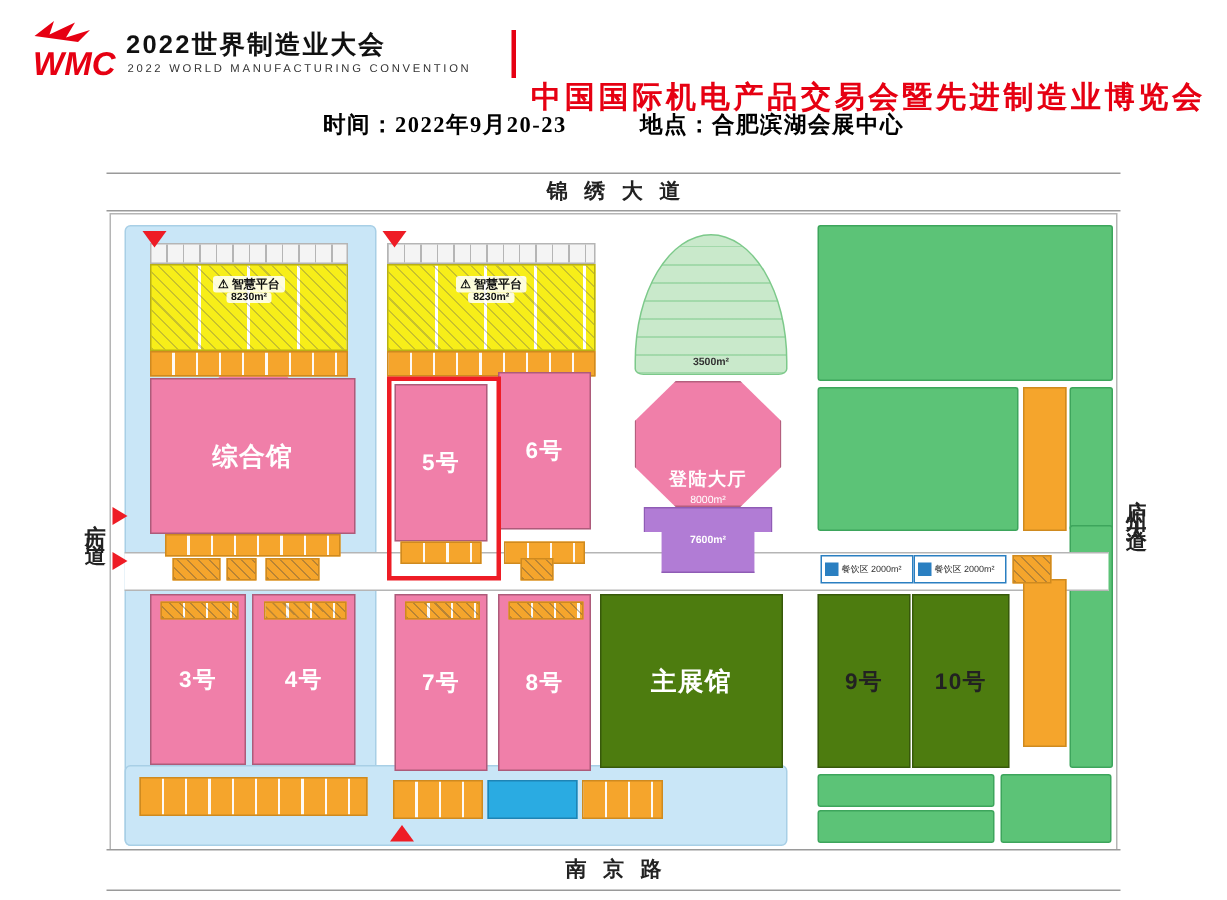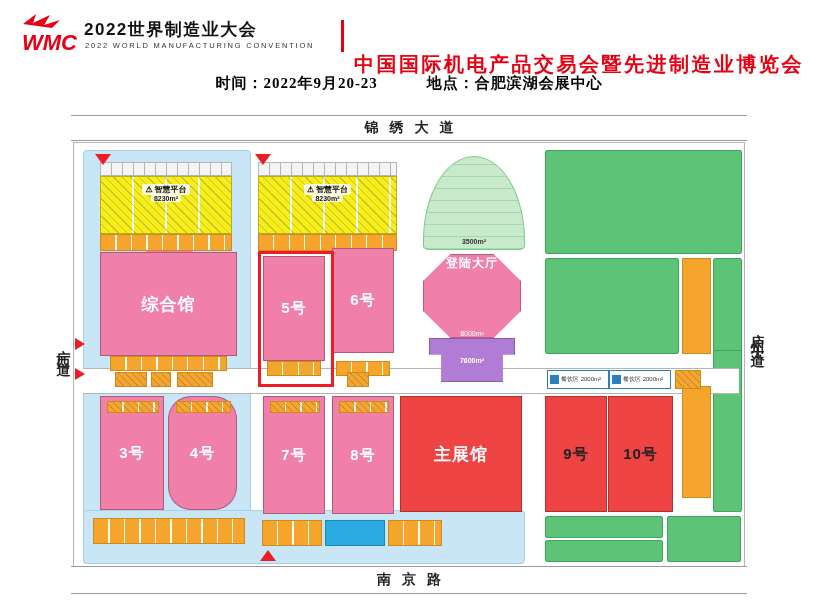--- a/index.html
+++ b/index.html
@@ -40,35 +40,35 @@
                              repeating-linear-gradient(90deg,transparent 0 31px,#fff 31px 33px);}
   .pf-label{position:absolute;left:0;right:0;top:7px;display:flex;flex-direction:column;align-items:center;z-index:3;}
   .pf-label .pf-line1{display:flex;align-items:center;gap:2px;background:rgba(255,255,255,.85);
             padding:0 3px;border-radius:2px;font-size:8px;font-weight:bold;color:#111;}
   .pf-label .pf-area{font-size:7px;font-weight:bold;background:rgba(255,255,255,.85);padding:0 3px;border-radius:2px;color:#111;}
   .warn-ic{font-size:8px;line-height:8px;}
 
   .hall{position:absolute;display:flex;flex-direction:column;align-items:center;justify-content:center;
         border:1px solid rgba(0,0,0,.28);z-index:3;}
   .pink{background:#f07fa9;}
-  .grayh{background:#ef4444;}
+  .grayh{background:#4d7c0f;}
   .hall-label{font-weight:bold;color:#fff;font-size:15px;letter-spacing:1px;}
   .hall-label.big{font-size:17px;}
   .hall-label.dark{color:#222;}
   .hall-top-strip{position:absolute;top:4px;left:10%;width:80%;height:10px;background:#f5a52c;border:1px solid #cf8a1f;
         background-image:repeating-linear-gradient(45deg,rgba(70,70,70,.35) 0 1px,transparent 1px 5px),
                          repeating-linear-gradient(90deg,transparent 0 14px,rgba(255,255,255,.95) 14px 15.5px);}
   .bump{position:absolute;background:#f07fa9;border:1px solid rgba(0,0,0,.25);z-index:2;
         clip-path:polygon(25% 0,75% 0,88% 100%,12% 100%);}
 
   .highlight-box{position:absolute;border:3px solid #ee1c25;z-index:6;background:transparent;}
 
   .landing{position:absolute;background:#f07fa9;border:1px solid rgba(0,0,0,.25);z-index:4;
            clip-path:polygon(28% 0,72% 0,100% 32%,100% 68%,72% 100%,28% 100%,0 68%,0 32%);
-           display:flex;flex-direction:column;align-items:center;justify-content:space-between;}
+           display:flex;flex-direction:column;align-items:center;justify-content:flex-end;}
   .landing .ll{font-size:12px;font-weight:bold;color:#fff;letter-spacing:1px;}
   .landing .la{font-size:7px;color:#fff;margin-top:2px;}
 
   .fan{position:absolute;background:#c9e9cb;border:1.5px solid #7cc98a;z-index:2;
        border-radius:50% 50% 6px 6px / 90% 90% 4px 4px;
        background-image:repeating-linear-gradient(0deg,rgba(124,201,138,.5) 0 1px,transparent 1px 12px);}
   .fan-area-label{position:absolute;left:0;right:0;bottom:4px;text-align:center;font-size:7px;color:#333;font-weight:bold;}
 
   .purple{position:absolute;background:#b17cd5;border:1px solid #8f5cb5;z-index:4;
           clip-path:polygon(0 0,100% 0,100% 38%,86% 38%,86% 100%,14% 100%,14% 38%,0 38%);
@@ -209,21 +209,21 @@
       <span class="svc-txt">
         <span>餐饮区</span>
         <span>2000m²</span>
       </span>
     </div>
 
     <div class="hall pink" style="left:45px;top:290px;width:62px;height:112px;">
       <div class="hall-top-strip"></div>
       <span class="hall-label">3号</span>
     </div>
-    <div class="hall pink" style="left:113px;top:290px;width:67px;height:112px;border-radius:23px;">
+    <div class="hall pink" style="left:113px;top:290px;width:67px;height:112px;">
       <div class="hall-top-strip"></div>
       <span class="hall-label">4号</span>
     </div>
     <div class="hall pink" style="left:208px;top:290px;width:60px;height:116px;">
       <div class="hall-top-strip"></div>
       <span class="hall-label">7号</span>
     </div>
     <div class="hall pink" style="left:277px;top:290px;width:60px;height:116px;">
       <div class="hall-top-strip"></div>
       <span class="hall-label">8号</span>

